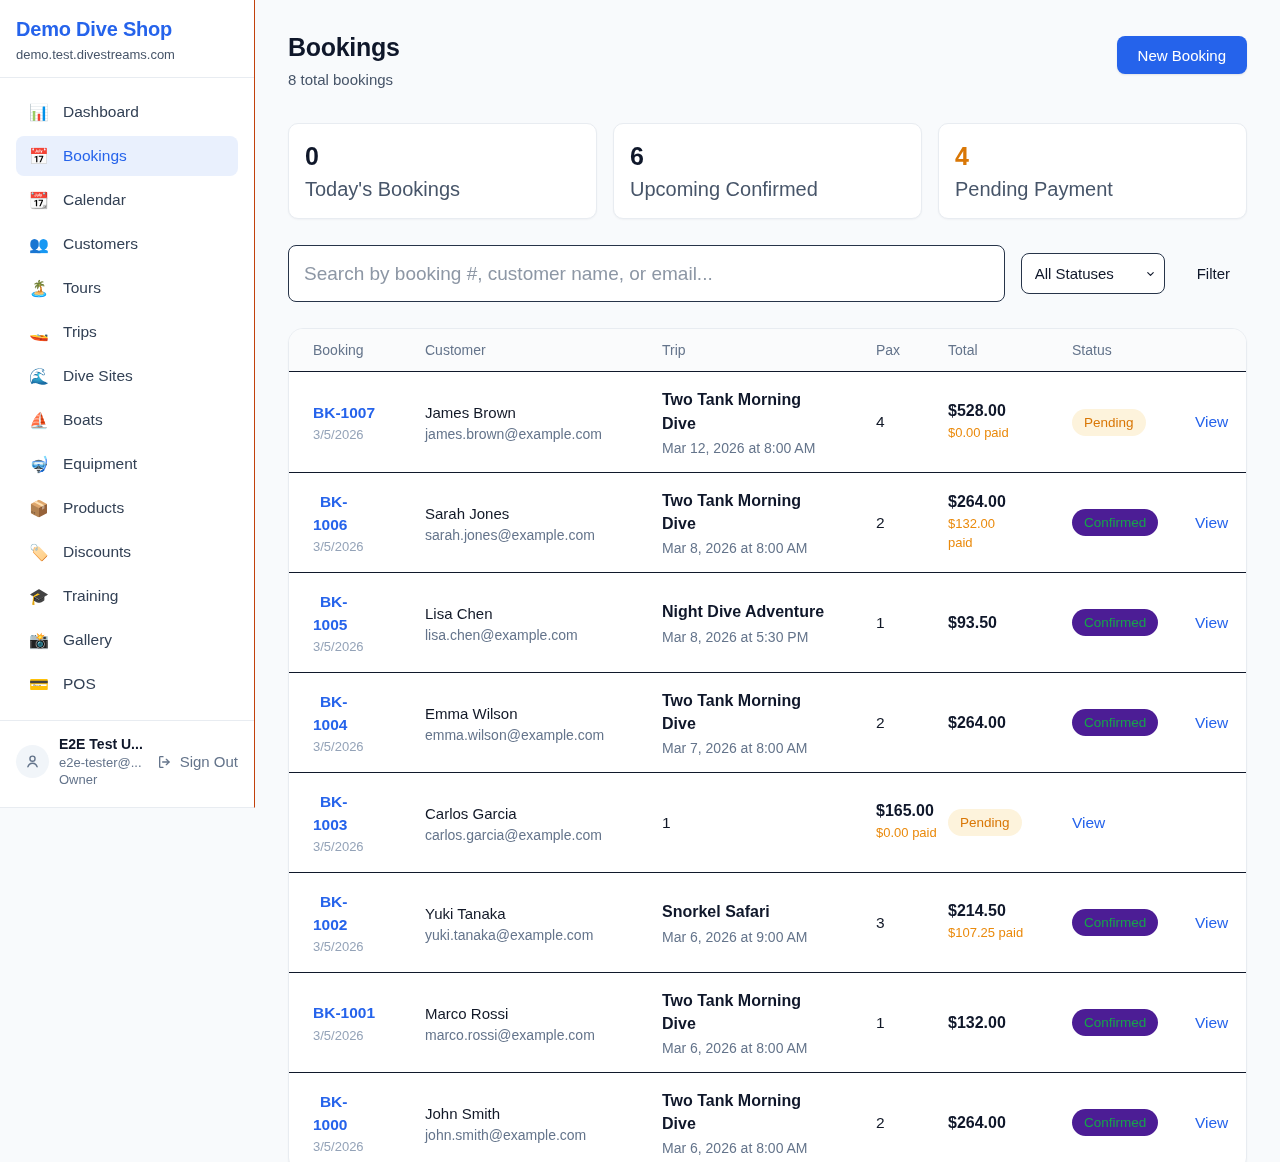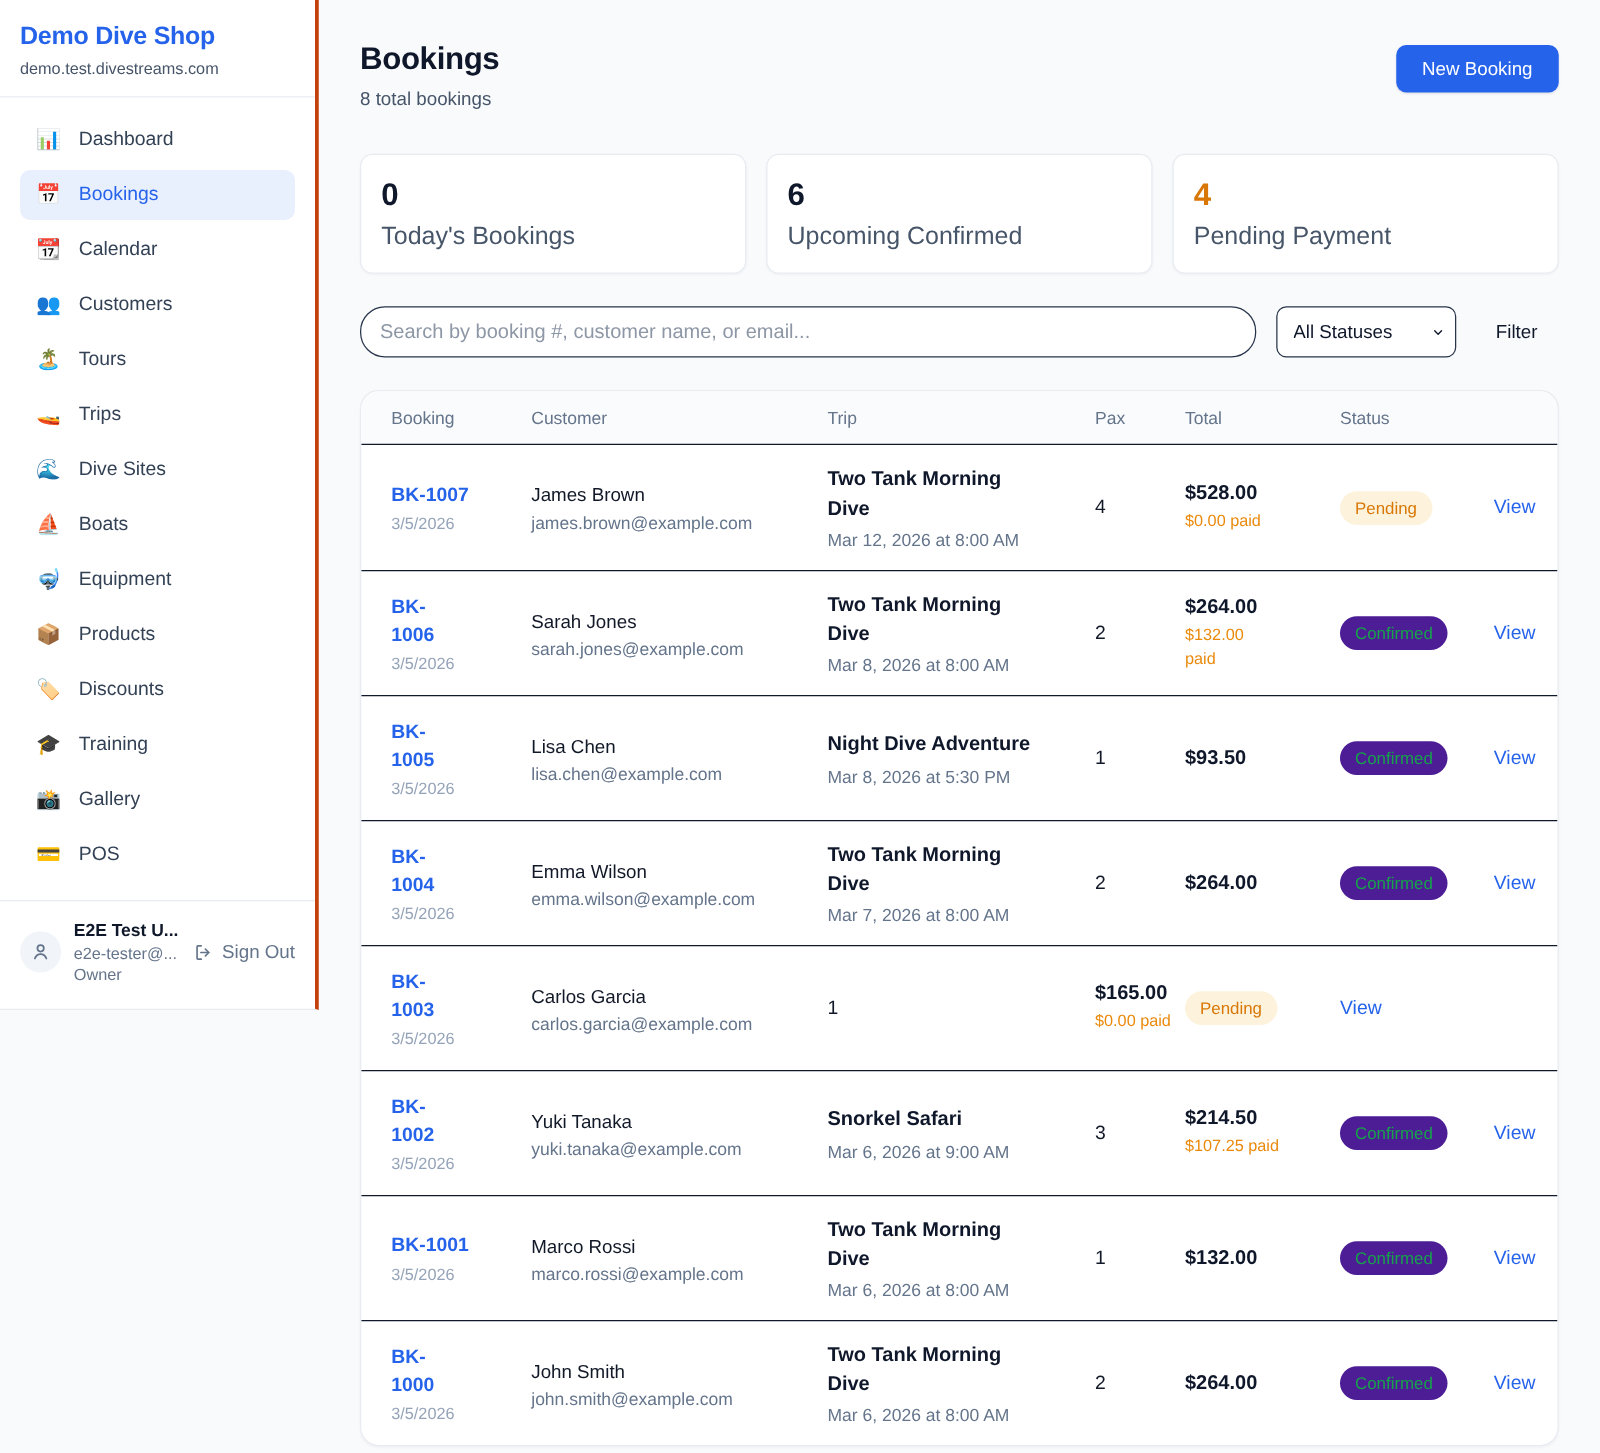--- a/index.html
+++ b/index.html
@@ -7,21 +7,21 @@
   body {
     background:#f8fafc;
     font-family:"Liberation Sans", sans-serif;
     color:#0f172a;
   }
   .page { display:flex; align-items:flex-start; width:1280px; }
 
   
   .sidebar {
     width:255px; flex:0 0 255px; background:#ffffff;
-    border-right:3px solid #c2410c; border-bottom:1px solid #e8ecf1;
+    border-right:1px solid #c2410c; border-bottom:1px solid #e8ecf1;
   }
   .brand { padding:18px 16px 15px; }
   .brand-name { font-size:20px; font-weight:700; color:#2563eb; letter-spacing:-0.2px; }
   .brand-domain { font-size:13px; color:#475569; margin-top:6px; }
   .nav { border-top:1px solid #e8ecf1; padding:14px 16px 12px; }
   .nav-item {
     display:flex; align-items:center; gap:13px; height:40px; margin-bottom:4px;
     padding:0 12px; border-radius:8px; font-size:15.5px; color:#334155; cursor:pointer;
   }
   .nav-item .nav-icon { width:22px; font-size:16px; text-align:center; }
@@ -57,22 +57,22 @@
   .stat-card {
     background:#fff; border:1px solid #e8ecf1; border-radius:10px;
     padding:18px 16px 17px; box-shadow:0 1px 2px rgba(16,24,40,.04);
   }
   .stat-value { font-size:25px; font-weight:700; color:#0f172a; }
   .stat-value.accent { color:#d97706; }
   .stat-label { font-size:20px; color:#475569; margin-top:7px; }
 
   .filter-row { display:flex; align-items:center; margin-top:26px; }
   .search-input {
-    flex:1; height:41px; background:#fff; border:1px solid #273449; border-radius:20px;
-    padding:0 15px; font-size:16px; color:#0f172a; font-family:inherit; outline:none;
+    flex:1; height:57px; background:#fff; border:1px solid #273449; border-radius:8px;
+    padding:0 15px; font-size:19px; color:#0f172a; font-family:inherit; outline:none;
   }
   .search-input::placeholder { color:#8d97a5; }
   .select-wrap { position:relative; margin-left:16px; }
   .status-select {
     -webkit-appearance:none; appearance:none; width:144px; height:41px;
     background:#fff; border:1px solid #273449; border-radius:8px;
     padding:0 28px 0 13px; font-size:15px; color:#0f172a; font-family:inherit; cursor:pointer;
   }
   .select-chevron {
     position:absolute; right:9px; top:50%; transform:translateY(-50%);
@@ -93,21 +93,21 @@
   .thead {
     height:43px; align-items:center; padding-left:24px;
     background:#fafbfc; border-bottom:1px solid #10192b;
     color:#64748b; font-size:14px; font-weight:500;
   }
   .trow {
     min-height:100px; align-items:center; padding:12px 0 12px 24px;
   }
   .trow + .trow { border-top:1px solid #10192b; }
   .pre { white-space:pre-line; }
-  .booking-id { color:#2563eb; font-size:15.5px; font-weight:600; line-height:1.45; cursor:pointer; text-decoration:none; display:inline-block; }
+  .booking-id { color:#2563eb; font-size:15.5px; font-weight:600; line-height:1.45; cursor:pointer; text-decoration:none; display:inline-block;text-align:right; }
   .booking-date { font-size:13px; color:#94a3b8; margin-top:3px; }
   .cust-name { font-size:15px; color:#111827; line-height:1.4; }
   .cust-email { font-size:14px; color:#64748b; margin-top:3px; }
   .trip-name { font-size:16px; font-weight:600; color:#0f172a; line-height:1.45; }
   .trip-date { font-size:14px; color:#64748b; margin-top:5px; }
   .pax { font-size:15.5px; color:#111827; }
   .total-amount { font-size:16px; font-weight:600; color:#0f172a; }
   .paid-amount { font-size:13px; color:#ea8a0c; margin-top:4px; line-height:1.4; }
   .status-badge {
     display:inline-block; padding:6px 12px; border-radius:999px;

